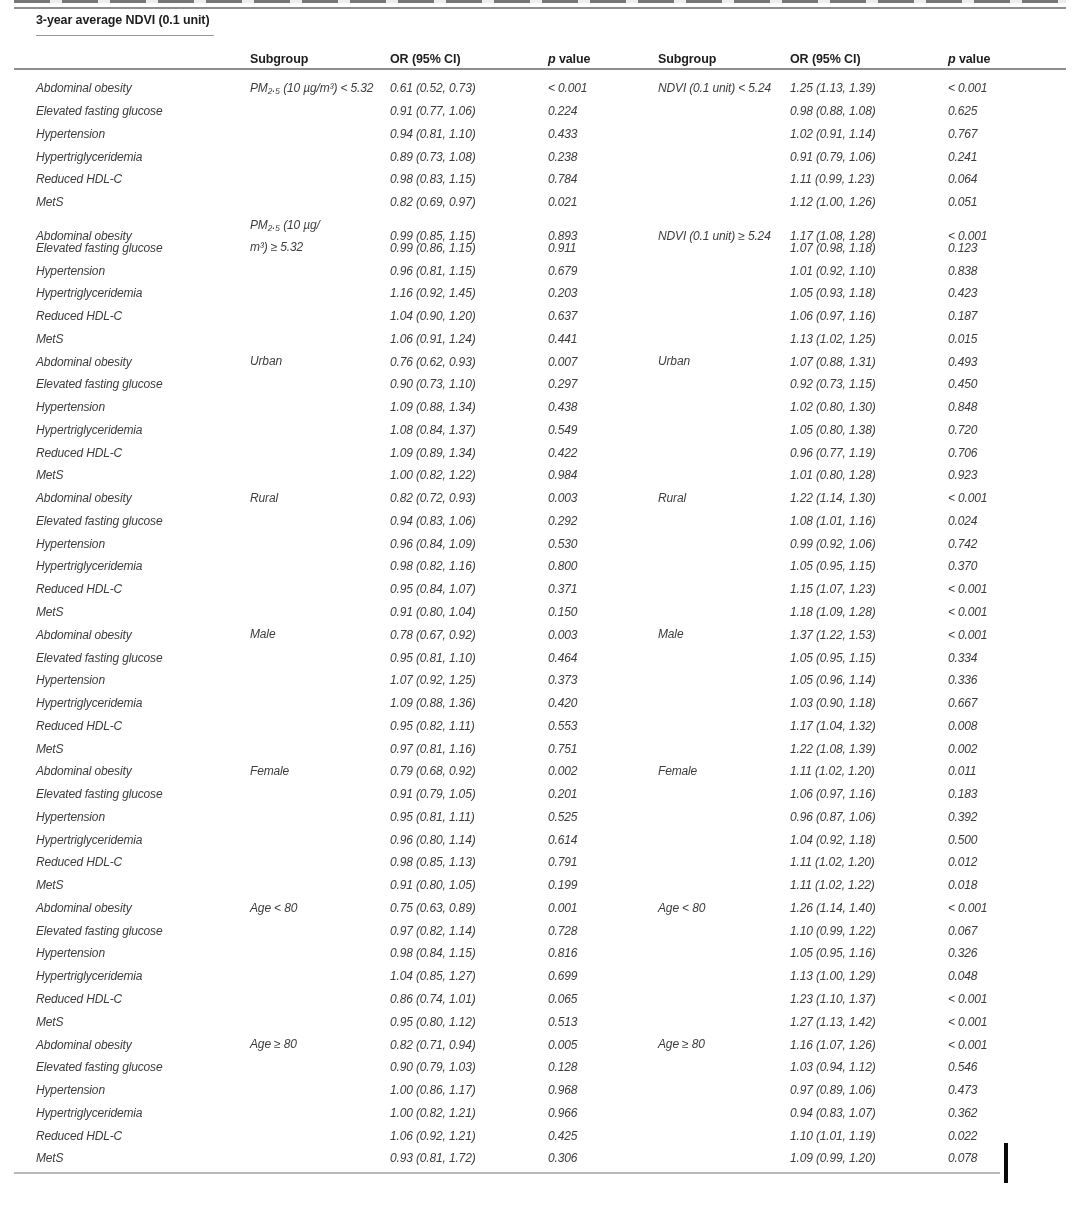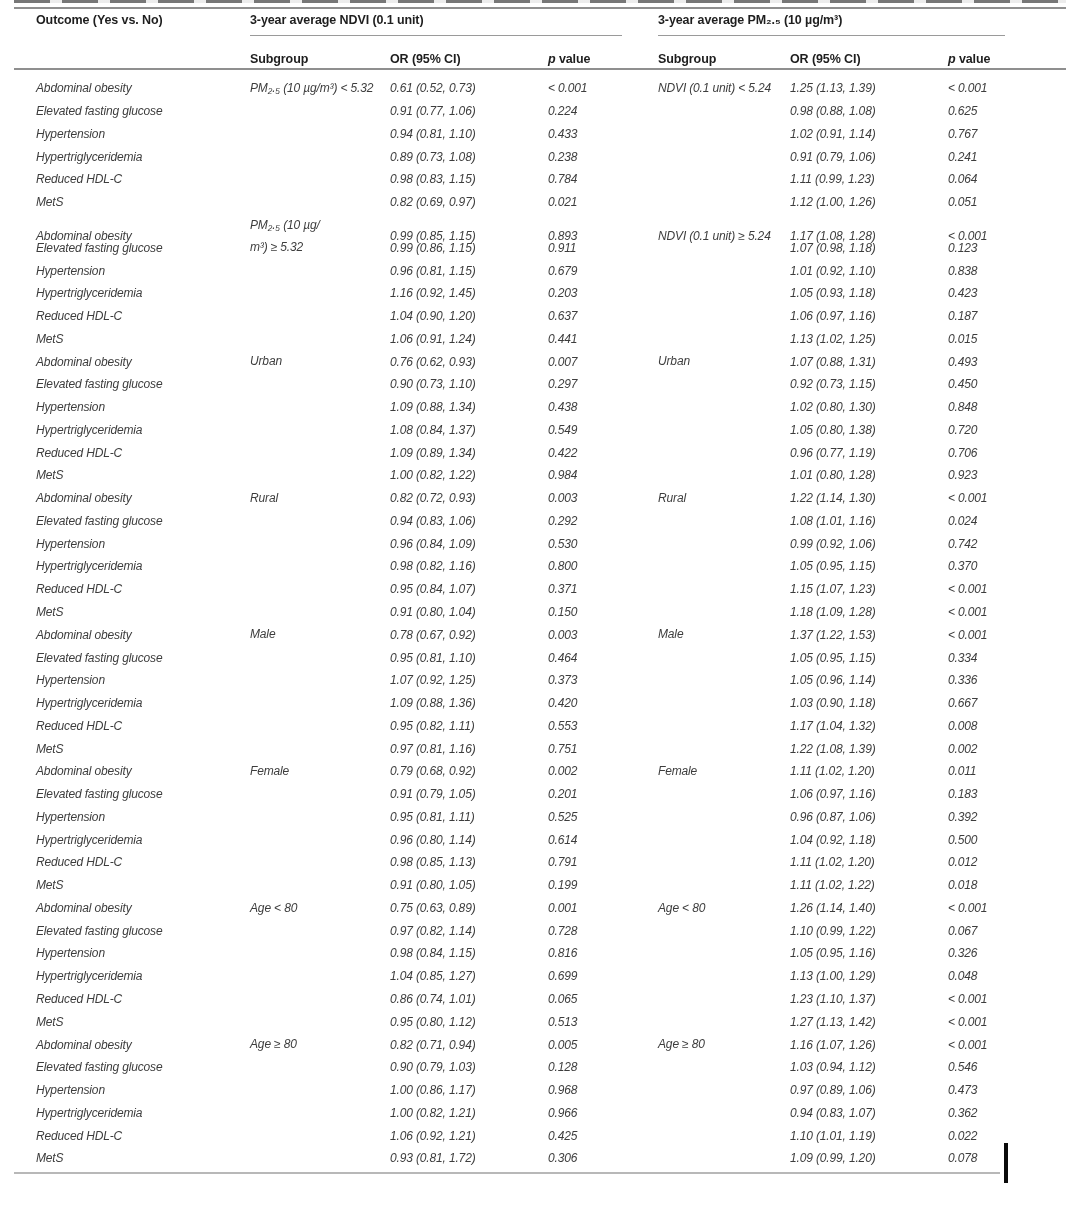--- a/index.html
+++ b/index.html
@@ -91,23 +91,21 @@
 </head>
 <body>
 
 <div class="page">
 
   <div class="top-artifact"></div>
   <div class="rule top"></div>
 
   <div class="header-wrap">
     <div class="hdr-group">
-      <div class="hdr-cell">Outcome (Yes vs. No)</div>
       <div class="hdr-cell group-cell group-ndvi">3-year average NDVI (0.1 unit)</div>
-      <div class="hdr-cell group-cell group-pm">3-year average PM₂.₅ (10 µg/m³)</div>
     </div>
     <div class="hdr-grid hdr-sub">
       <div class="hdr-cell"></div>
       <div class="hdr-cell">Subgroup</div>
       <div class="hdr-cell">OR (95% CI)</div>
       <div class="hdr-cell"><span class="p-ital">p</span><span> value</span></div>
       <div class="hdr-cell">Subgroup</div>
       <div class="hdr-cell">OR (95% CI)</div>
       <div class="hdr-cell"><span class="p-ital">p</span><span> value</span></div>
     </div>

